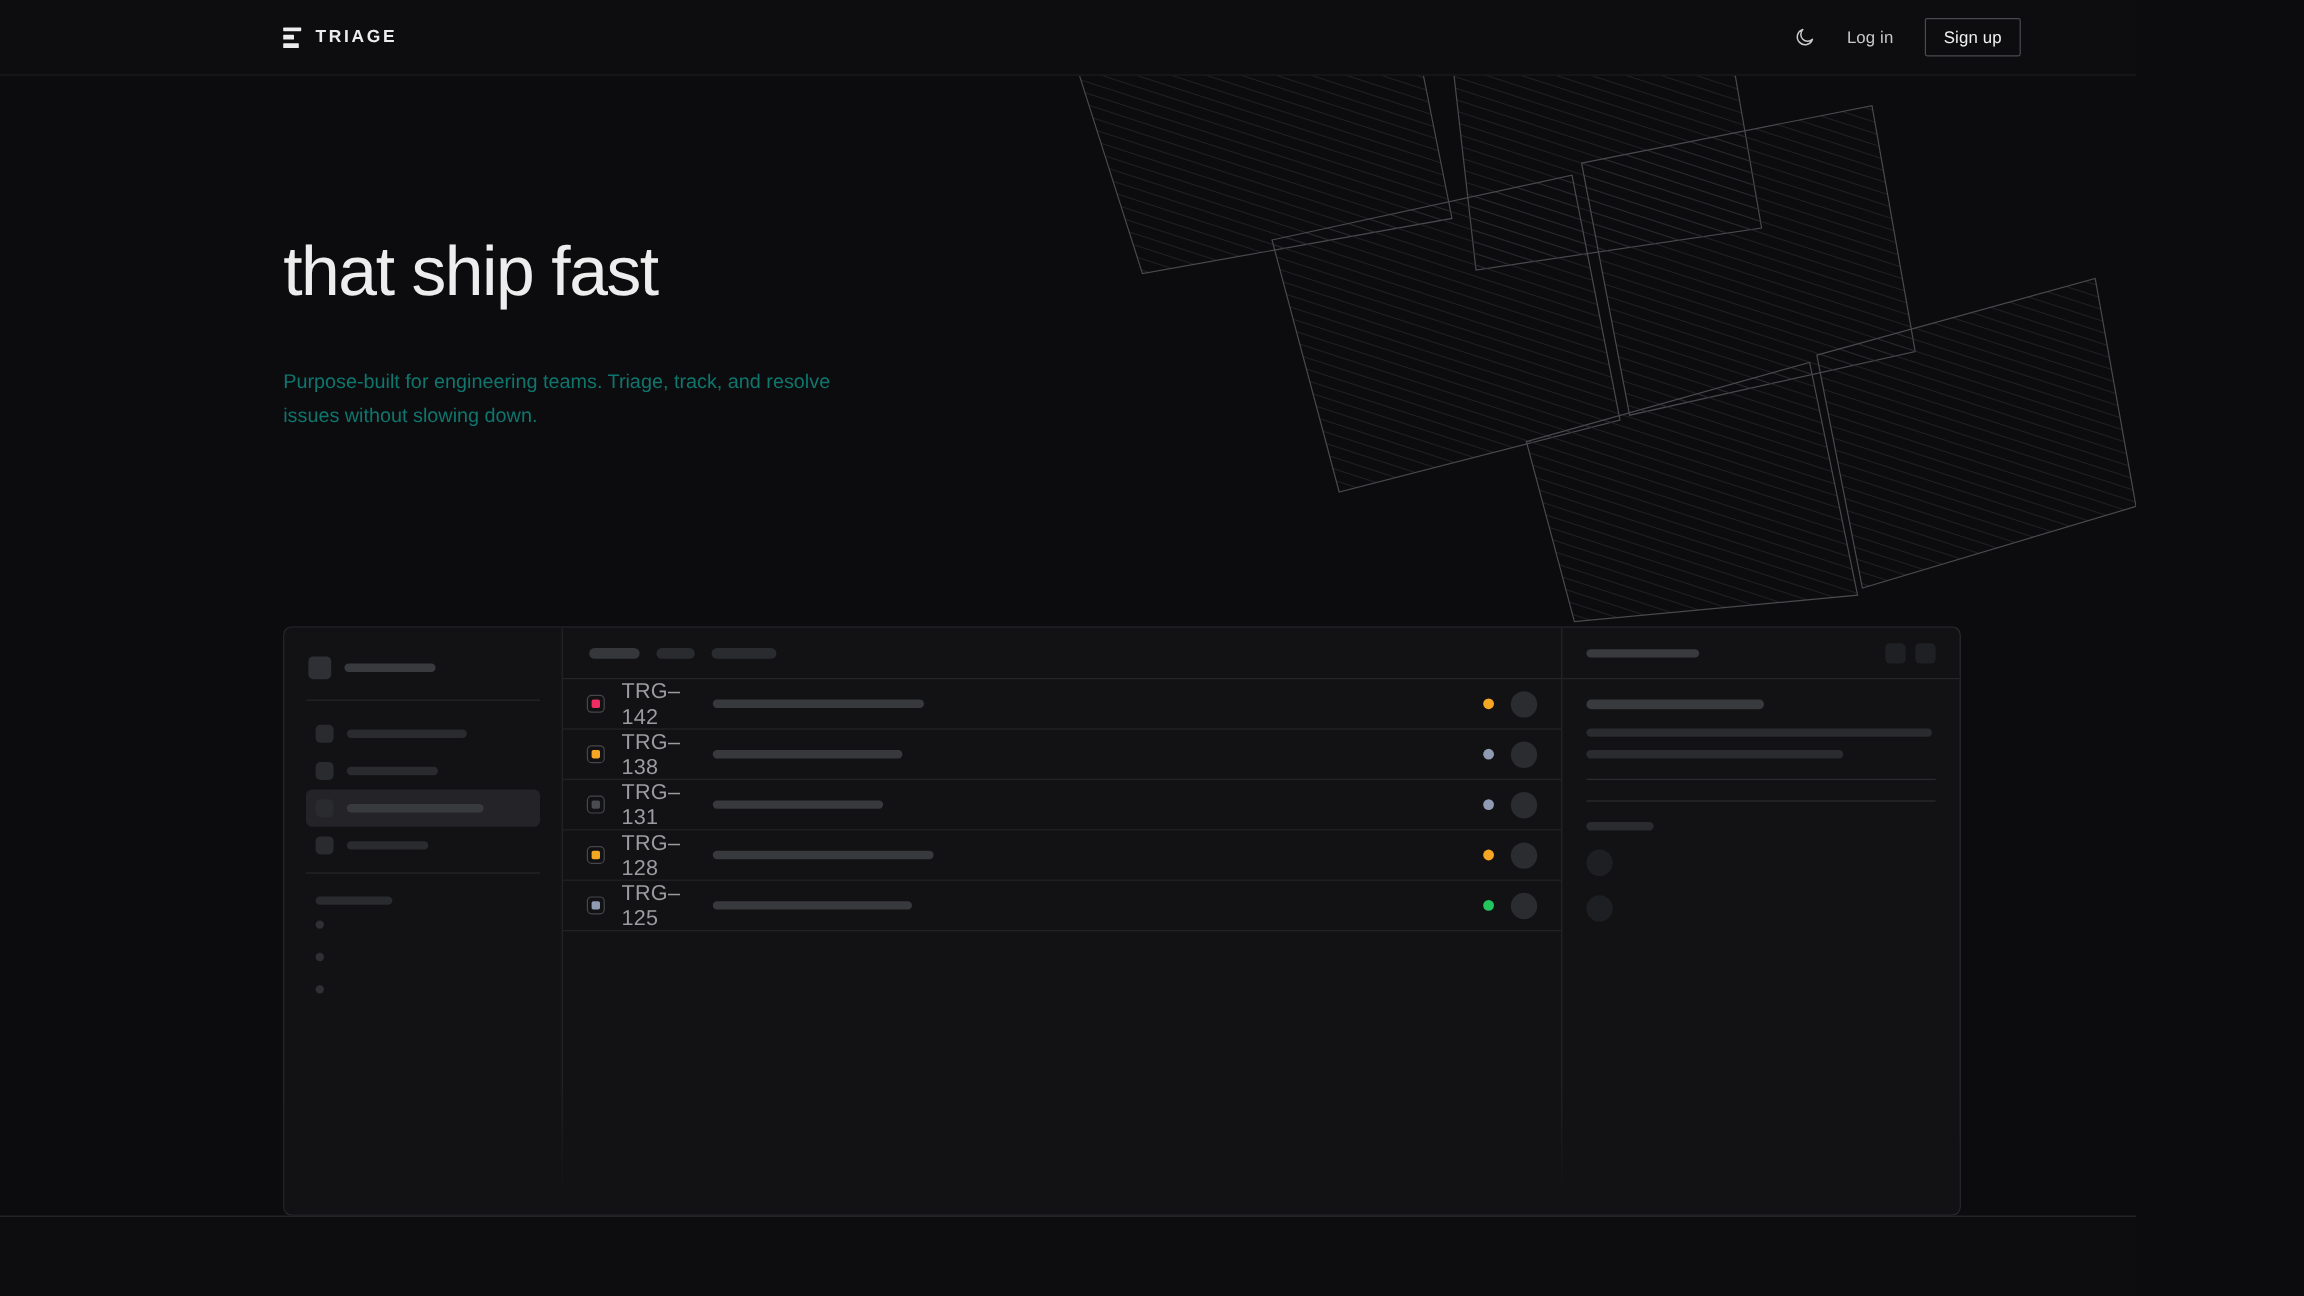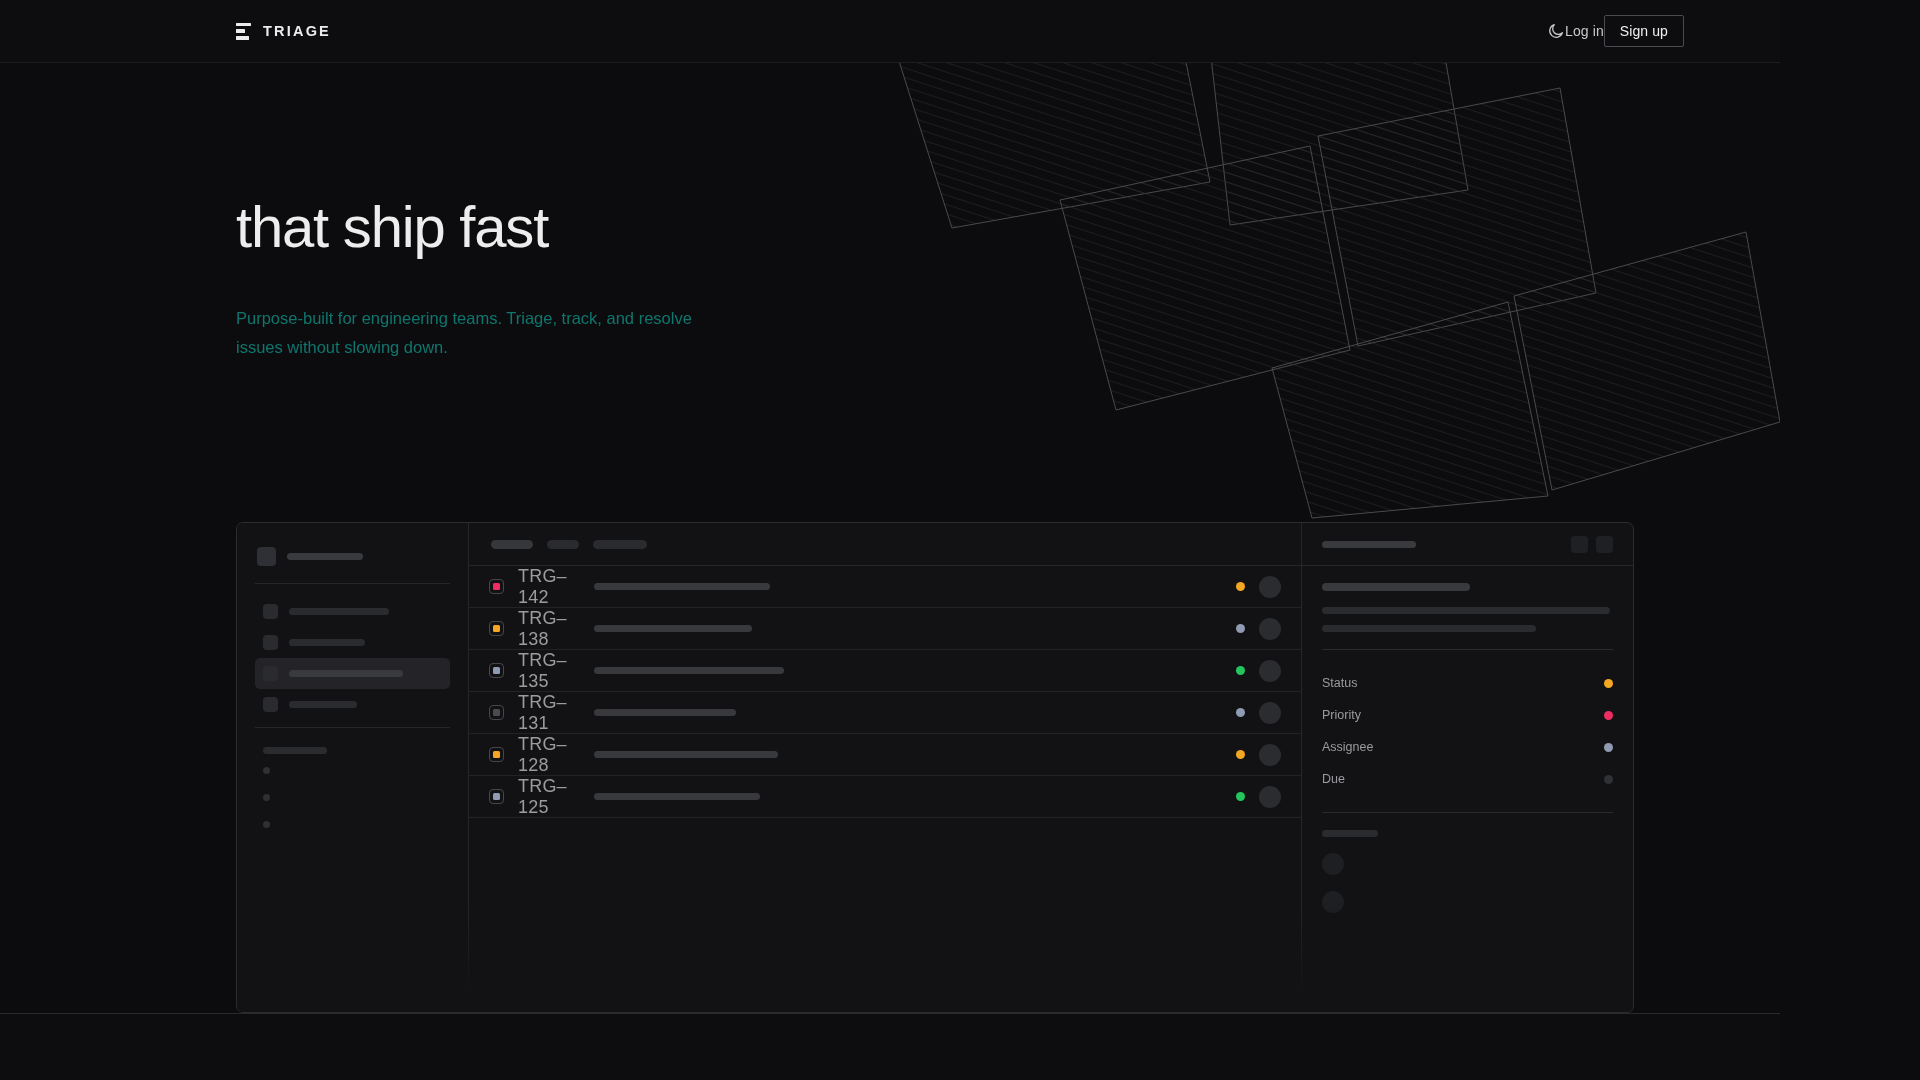--- a/index.html
+++ b/index.html
@@ -54,20 +54,21 @@
     color: #ececec;
     font-size: 14.5px;
     font-weight: bold;
     letter-spacing: 2.2px;
   }
   .header-right {
     position: absolute;
     right: 236px;
     display: flex;
     align-items: center;
+    gap: 26px;
   }
   .moon-icon { width: 18px; height: 18px; display:block; color: #c9c9c9; }
   .login-link {
     color: #c9c9c9;
     font-size: 14px;
     text-decoration: none;
     letter-spacing: .1px;
   }
   .signup-btn {
     border: 1px solid #4a4a50;
@@ -367,31 +368,20 @@
             </span>
             <span class="tid">TRG–138</span>
             <span class="tbar" style="width:158px"></span>
             <span class="row-right">
               <span class="sdot" style="background:#8f9bb3"></span>
               <span class="av"></span>
             </span>
           </div>
           <div class="row">
             <span class="badge">
-              <i style="background:#8f9bb3"></i>
-            </span>
-            <span class="tid">TRG–135</span>
-            <span class="tbar" style="width:190px"></span>
-            <span class="row-right">
-              <span class="sdot" style="background:#22c55e"></span>
-              <span class="av"></span>
-            </span>
-          </div>
-          <div class="row">
-            <span class="badge">
               <i style="background:#4a4b50"></i>
             </span>
             <span class="tid">TRG–131</span>
             <span class="tbar" style="width:142px"></span>
             <span class="row-right">
               <span class="sdot" style="background:#8f9bb3"></span>
               <span class="av"></span>
             </span>
           </div>
           <div class="row">
@@ -425,38 +415,20 @@
         <span class="det-btns">
           <span class="det-btn"></span>
           <span class="det-btn"></span>
         </span>
       </div>
       <div class="det-body">
         <span class="sk" style="width:148px; display:block; height:8px"></span>
         <span class="sk sk-dim" style="width:288px; display:block; margin-top:16px"></span>
         <span class="sk sk-dim" style="width:214px; display:block; margin-top:11px"></span>
         <div class="det-div"></div>
-        <div id="detail-meta">
-            <div class="meta-row">
-              <span class="meta-label">Status</span>
-              <span class="meta-dot" style="background:#f5a623"></span>
-            </div>
-            <div class="meta-row">
-              <span class="meta-label">Priority</span>
-              <span class="meta-dot" style="background:#ef2d63"></span>
-            </div>
-            <div class="meta-row">
-              <span class="meta-label">Assignee</span>
-              <span class="meta-dot" style="background:#8f9bb3"></span>
-            </div>
-            <div class="meta-row">
-              <span class="meta-label">Due</span>
-              <span class="meta-dot" style="background:#303135"></span>
-            </div>
-          </div>
         <div class="det-div"></div>
         <span class="sk sk-dim" style="width:56px; display:block"></span>
         <div class="det-avs">
           <span class="det-av"></span>
           <span class="det-av"></span>
         </div>
       </div>
     </div>
 
     <div class="mock-fade"></div>

